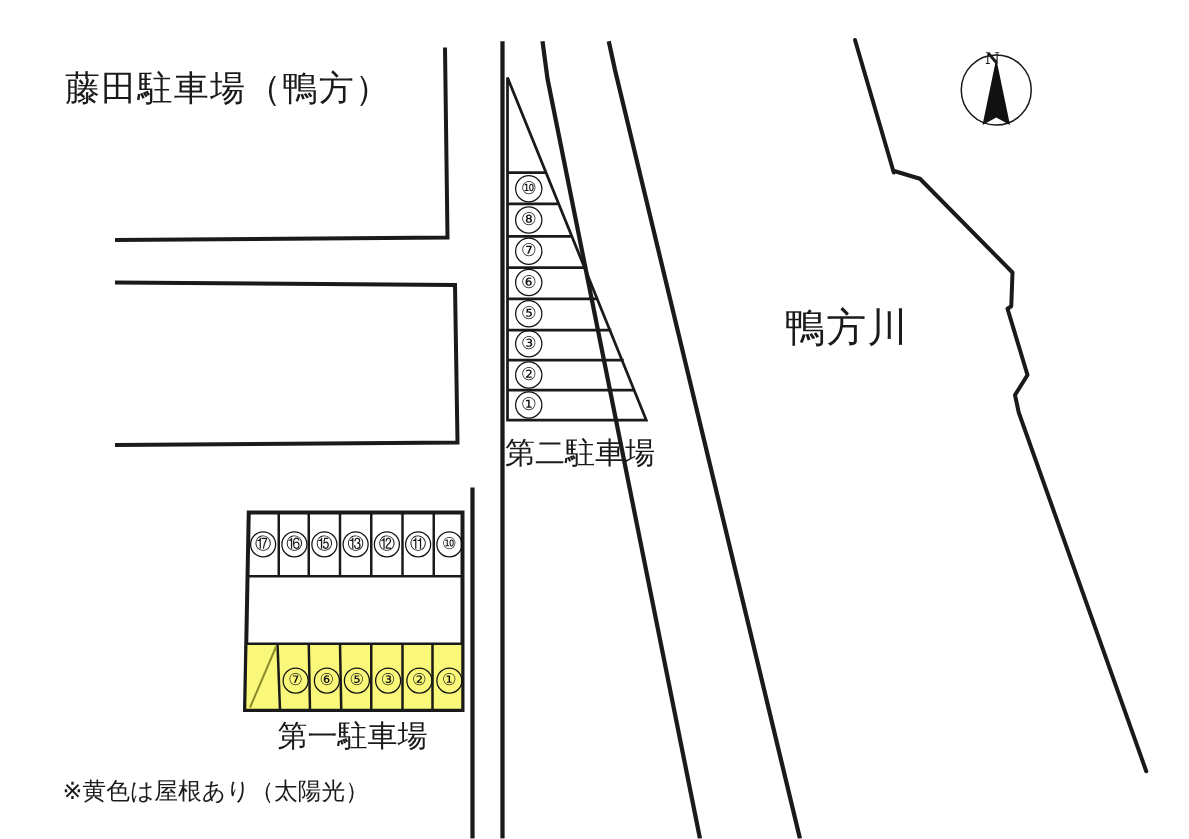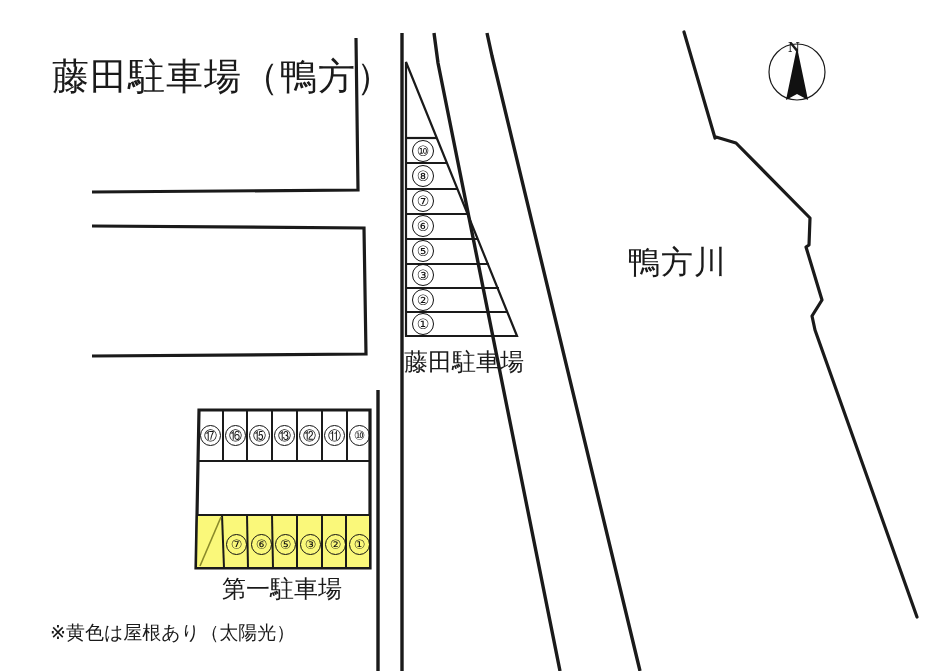--- a/index.html
+++ b/index.html
@@ -28,21 +28,21 @@
   }
   .txt {
     position: absolute;
     color: #1a1a1a;
     white-space: nowrap;
     font-family: "DejaVu Sans", "Liberation Sans", sans-serif;
   }
   #page-title {
     left: 52px;
     top: 52px;
-    font-size: 37px;
+    font-size: 28px;
     letter-spacing: 1px;
     font-weight: 400;
   }
   #river-label {
     left: 628px;
     top: 241px;
     font-size: 32px;
     letter-spacing: 1px;
   }
   #lot2-label {
@@ -165,21 +165,21 @@
         <line x1="322" y1="515" x2="322" y2="568" stroke="#1a1a1a" stroke-width="2.0"></line>
         <line x1="346" y1="515" x2="346" y2="568" stroke="#1a1a1a" stroke-width="2.0"></line>
 
         <line x1="200" y1="566" x2="221" y2="517" stroke="#8a8a2a" stroke-width="1.6"></line>
       </g>
     </g>
   </svg>
 
   <div class="txt" id="page-title">藤田駐車場（鴨方）</div>
   <div class="txt" id="river-label">鴨方川</div>
-  <div class="txt" id="lot2-label">藤田駐車場</div>
+  <div class="txt" id="lot2-label">第二駐車場</div>
   <div class="txt" id="lot1-label">第一駐車場</div>
   <div class="txt" id="legend-note">※黄色は屋根あり（太陽光）</div>
   <div class="txt" id="compass-n">N</div>
 
   <div class="slot-num slot-lot2" style="left:412px; top:140px;">⑩</div>
   <div class="slot-num slot-lot2" style="left:412px; top:165px;">⑧</div>
   <div class="slot-num slot-lot2" style="left:412px; top:190px;">⑦</div>
   <div class="slot-num slot-lot2" style="left:412px; top:215px;">⑥</div>
   <div class="slot-num slot-lot2" style="left:412px; top:240px;">⑤</div>
   <div class="slot-num slot-lot2" style="left:412px; top:264px;">③</div>

